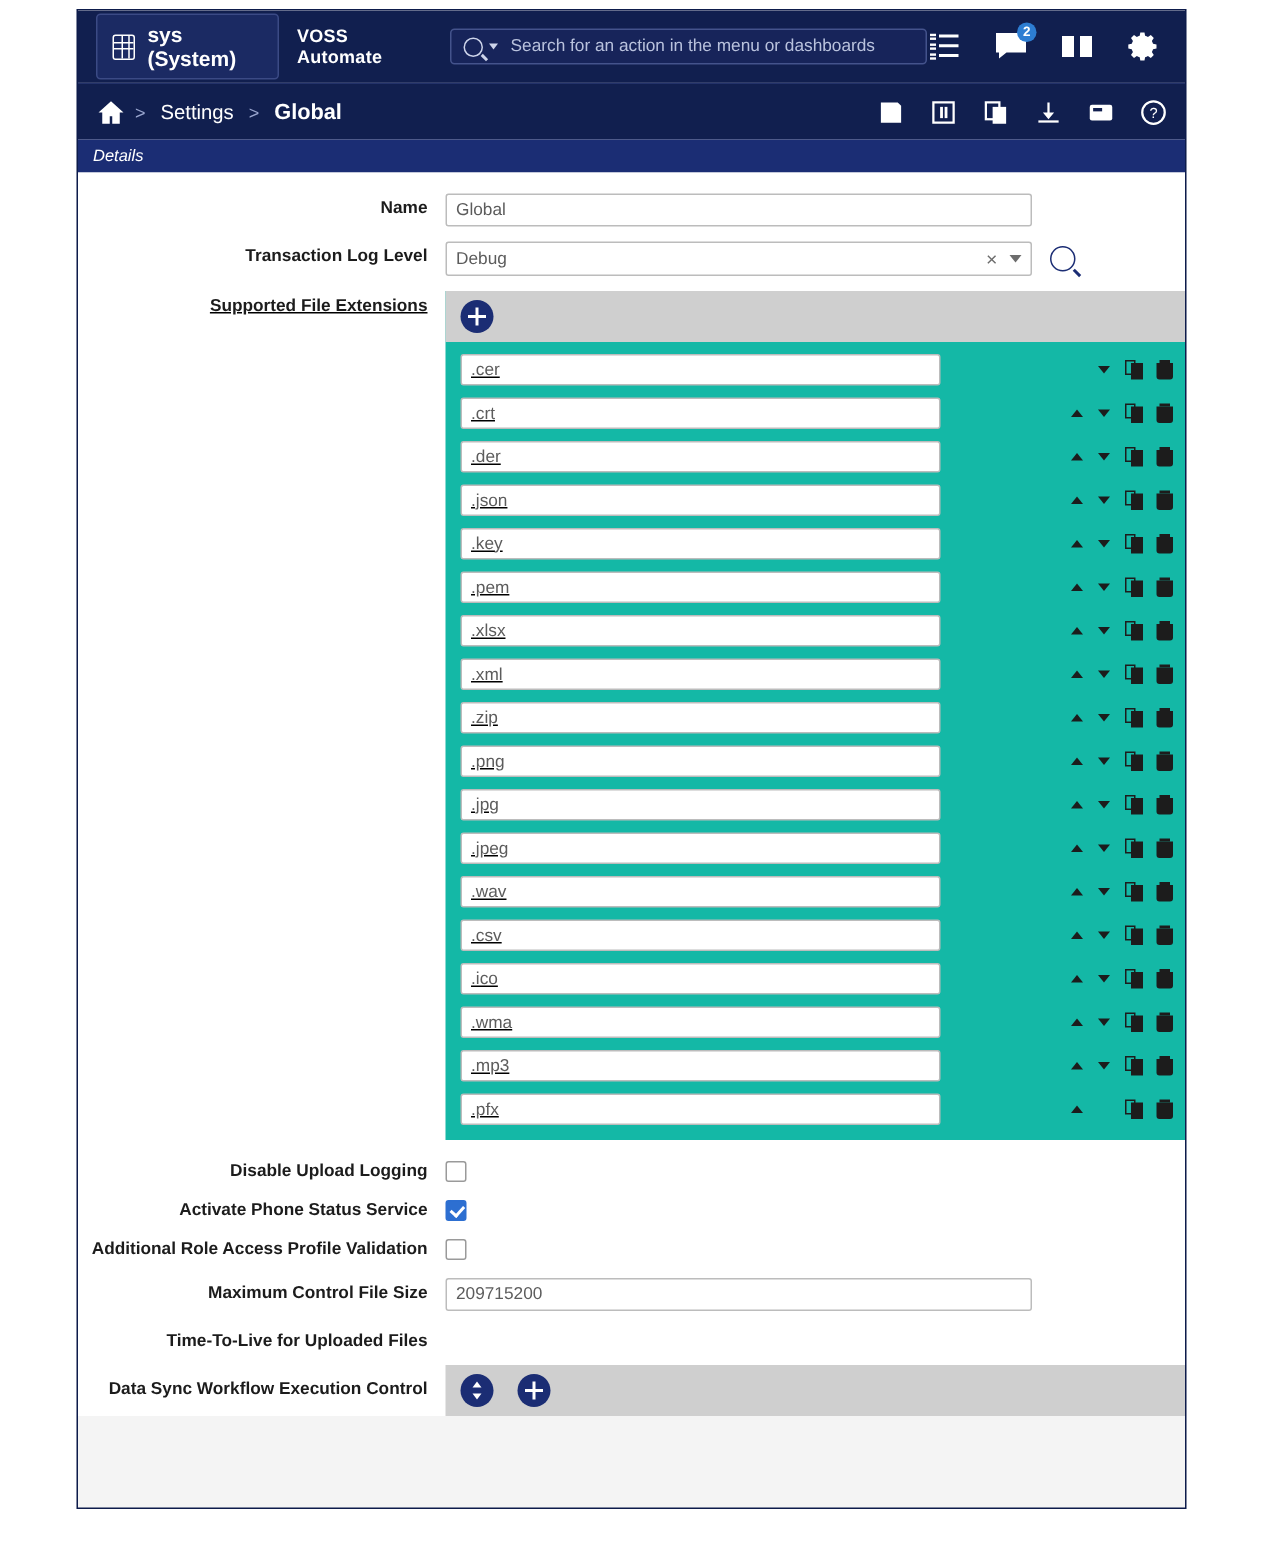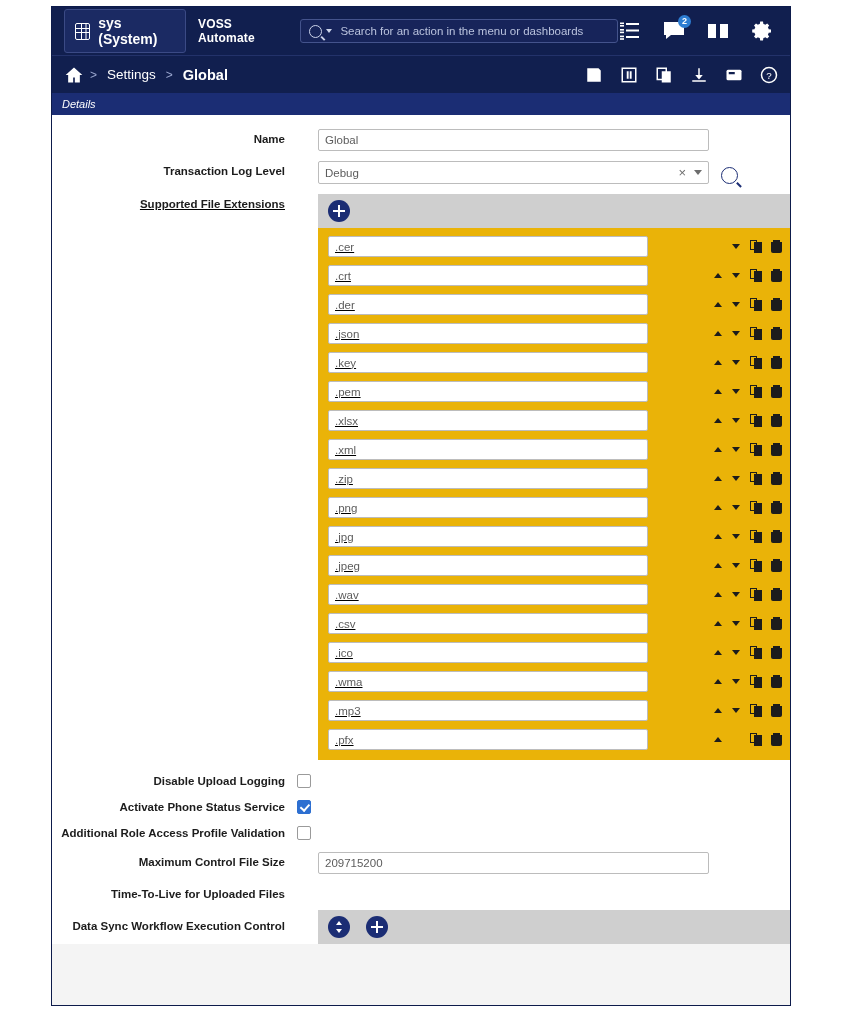--- a/index.html
+++ b/index.html
@@ -188,21 +188,20 @@
   
   .form-area {
     background: #ffffff;
     padding-top: 14px;
     position: relative;
   }
   .row {
     display: flex;
     align-items: flex-start;
     margin-bottom: 10px;
-    gap: 21px;
   }
   .row-label {
     width: 245px;
     text-align: right;
     padding-right: 12px;
     font-size: 11.5px;
     font-weight: bold;
     color: #1c1c1c;
     box-sizing: border-box;
     padding-top: 4px;
@@ -265,21 +264,21 @@
   .select-search:after {
     content: "";
     position: absolute;
     width: 1.8px; height: 6px;
     background: #1b2d74;
     transform: rotate(-45deg);
     right: -3px; bottom: -5px;
   }
   
   .list-block {
-    background: #eab308;
+    background: #14b8a6;
     width: 100%;
   }
   .list-toolbar {
     background: #cfcfcf;
     height: 34px;
     display: flex;
     align-items: center;
     padding-left: 10px;
     box-sizing: border-box;
   }
@@ -578,21 +577,21 @@
 
       <div class="row">
         <div class="row-label">Name</div>
         <div class="field">
           <input class="text-input" value="Global" style="">
         </div>
       </div>
 
       <div class="row">
         <div class="row-label">Transaction Log Level</div>
-        <div class="field" style="display:flex;align-items:flex-end;">
+        <div class="field" style="display:flex;align-items:center;">
           <div class="select-wrap">
             <span class="select-value">Debug</span>
             <span class="select-clear">×</span>
             <span class="select-caret"></span>
           </div>
           <span class="select-search"></span>
         </div>
       </div>
 
       <div class="row" style="margin-bottom:0;text-decoration:underline;">

